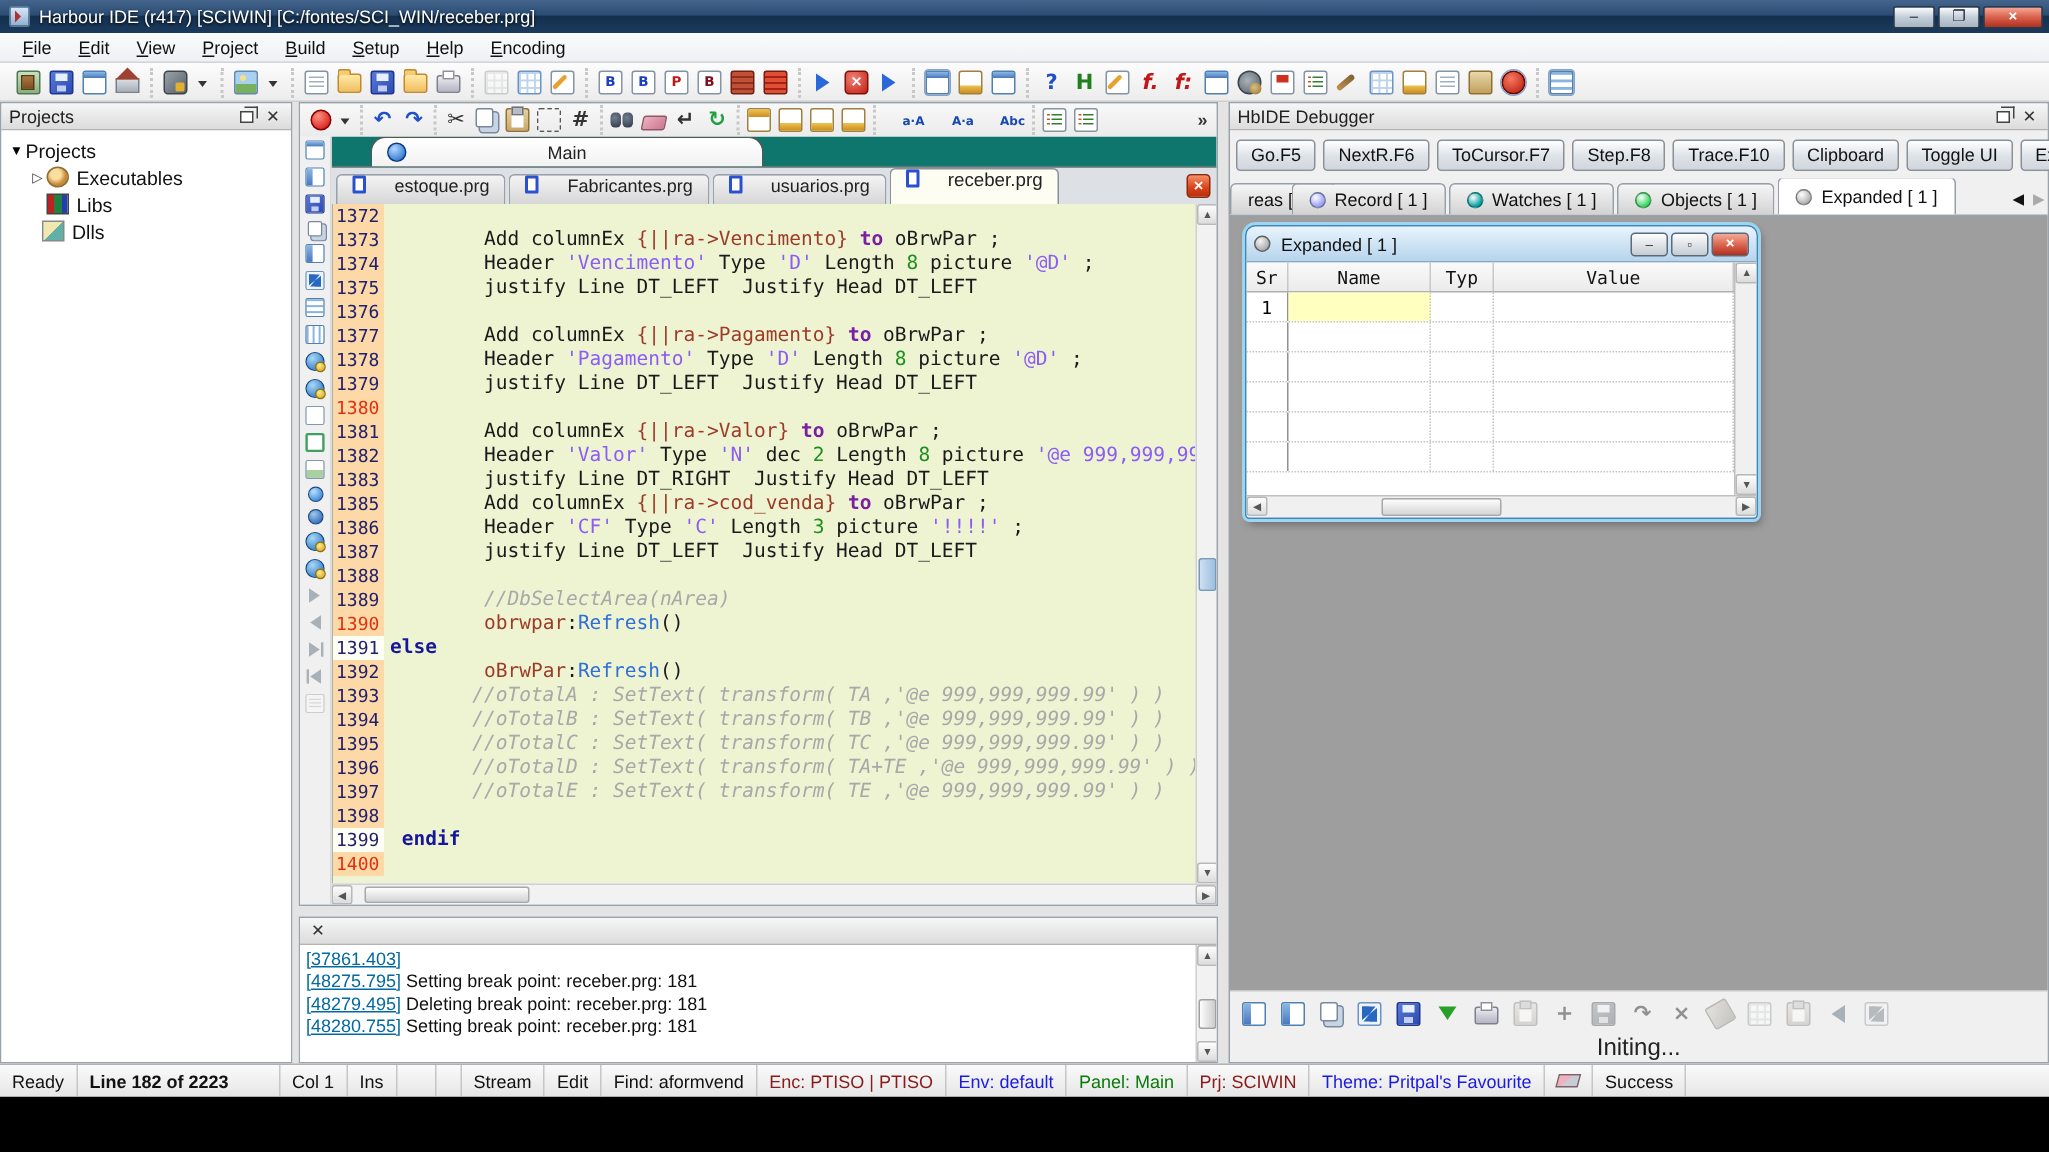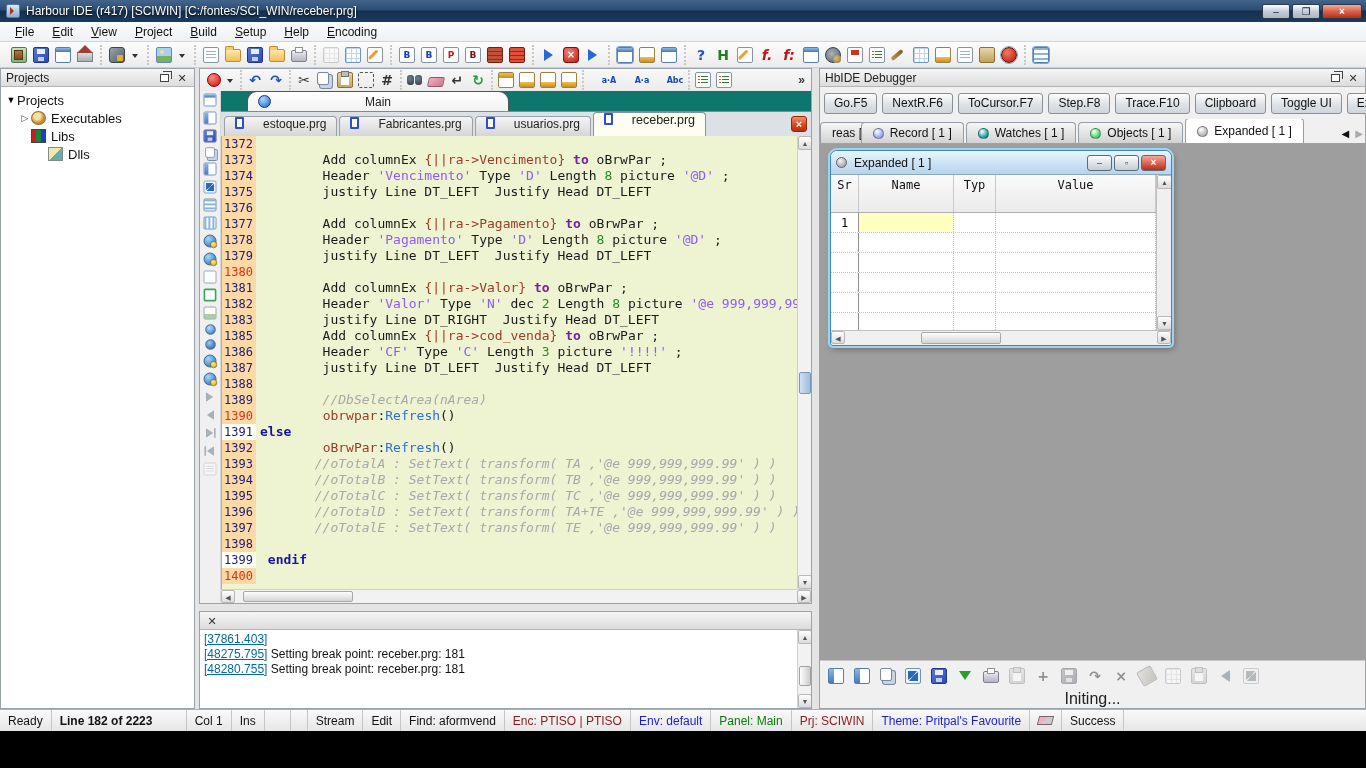--- a/index.html
+++ b/index.html
@@ -200,21 +200,21 @@
   .mdi { flex:1; background:#9e9e9e; position:relative; overflow:hidden; }
 
   .xwin { position:absolute; left:10px; top:6px; width:342px; height:196px; border:1px solid #3c88b8; box-shadow:0 0 0 2px #9fd4ef, 2px 3px 6px rgba(0,0,0,.35); border-radius:7px 7px 3px 3px; background:#cfe0ee; display:flex; flex-direction:column; overflow:hidden; }
   .xtitle { height:23px; background:linear-gradient(180deg,#e8f4fd,#b6d4ec); display:flex; align-items:center; padding:0 5px; flex:none; }
   .xsph { width:11px; height:11px; border-radius:50%; background:radial-gradient(circle at 35% 30%,#f4f4f4,#909090); border:1px solid #606060; margin-right:7px; }
   .xlabel { flex:1; font-size:12px; color:#111; }
   .xw-btn { width:25px; height:16px; border:1px solid #5a6a7a; border-radius:3px; background:linear-gradient(180deg,#fdfdfd,#c4ccd4); color:#333; font-size:9px; line-height:14px; text-align:center; margin-left:2px; }
   .xw-btn.close { background:linear-gradient(180deg,#f5a998,#d9614a 55%,#b03020); color:#fff; font-weight:bold; font-size:10px; }
   .xbody { flex:1; background:#fff; display:flex; overflow:hidden; border-top:1px solid #8aa8c0; }
   .xtable { flex:1; display:flex; flex-direction:column; font:12px "DejaVu Sans Mono",monospace; overflow:hidden; }
-  .xhead { display:flex; height:38px; background:linear-gradient(180deg,#fafafa,#ebebeb); border-bottom:1px solid #b0b0b0; flex:none; }
+  .xhead { display:flex; height:20px; background:linear-gradient(180deg,#fafafa,#ebebeb); border-bottom:1px solid #b0b0b0; flex:none; }
   .xhc { text-align:center; line-height:20px; color:#111; border-right:1px solid #c8c8c8; overflow:hidden; }
   .xrow { display:flex; height:20px; border-bottom:1px dotted #c4c4c4; flex:none; }
   .xc { border-right:1px dotted #c4c4c4; line-height:20px; overflow:hidden; }
   .c-sr { width:28px; flex:none; text-align:center; }
   .c-name { width:95px; flex:none; }
   .c-typ { width:42px; flex:none; }
   .c-val { flex:1; }
   .xc.c-sr { border-right:1px solid #909090; }
   .sel-yellow { background:#ffffc0; }
   .xvs { width:15px; flex:none; background:#f0f0f0; border-left:1px solid #c0c0c0; position:relative; }
@@ -341,21 +341,21 @@
             <div class="tnode" style="padding-left: 18px;">
               <span class="texp">▷</span>
               <span class="ti ti-exec"></span>
               <span>Executables</span>
             </div>
             <div class="tnode" style="padding-left: 18px;">
               <span class="texp"></span>
               <span class="ti ti-libs"></span>
               <span>Libs</span>
             </div>
-            <div class="tnode" style="padding-left: 35px;">
+            <div class="tnode" style="padding-left: 2px; margin-left: 13px;">
               <span class="texp"></span>
               <span class="ti ti-dll"></span>
               <span>Dlls</span>
             </div>
           </div>
       </div>
 
       <div class="vsplit"></div>
 
       <div class="center">
@@ -581,20 +581,21 @@
         <div class="csplit"></div>
 
         <div class="panel console">
           <div class="ptitle">
             <span class="pbtn">✕</span>
           </div>
           <div class="conbody">
             <div class="loglines">
                 <div class="logline"><span class="ts">[37861.403]</span></div>
                 <div class="logline"><span class="ts">[48275.795]</span> Setting break point: receber.prg: 181</div>
+                <div class="logline"><span class="ts">[48279.495]</span> Deleting break point: receber.prg: 181</div>
                 <div class="logline"><span class="ts">[48280.755]</span> Setting break point: receber.prg: 181</div>
               </div>
             <div class="con-vscroll">
               <span class="sarrow up">▲</span>
               <span class="con-thumb"></span>
               <span class="sarrow dn">▼</span>
             </div>
           </div>
         </div>
       </div>

